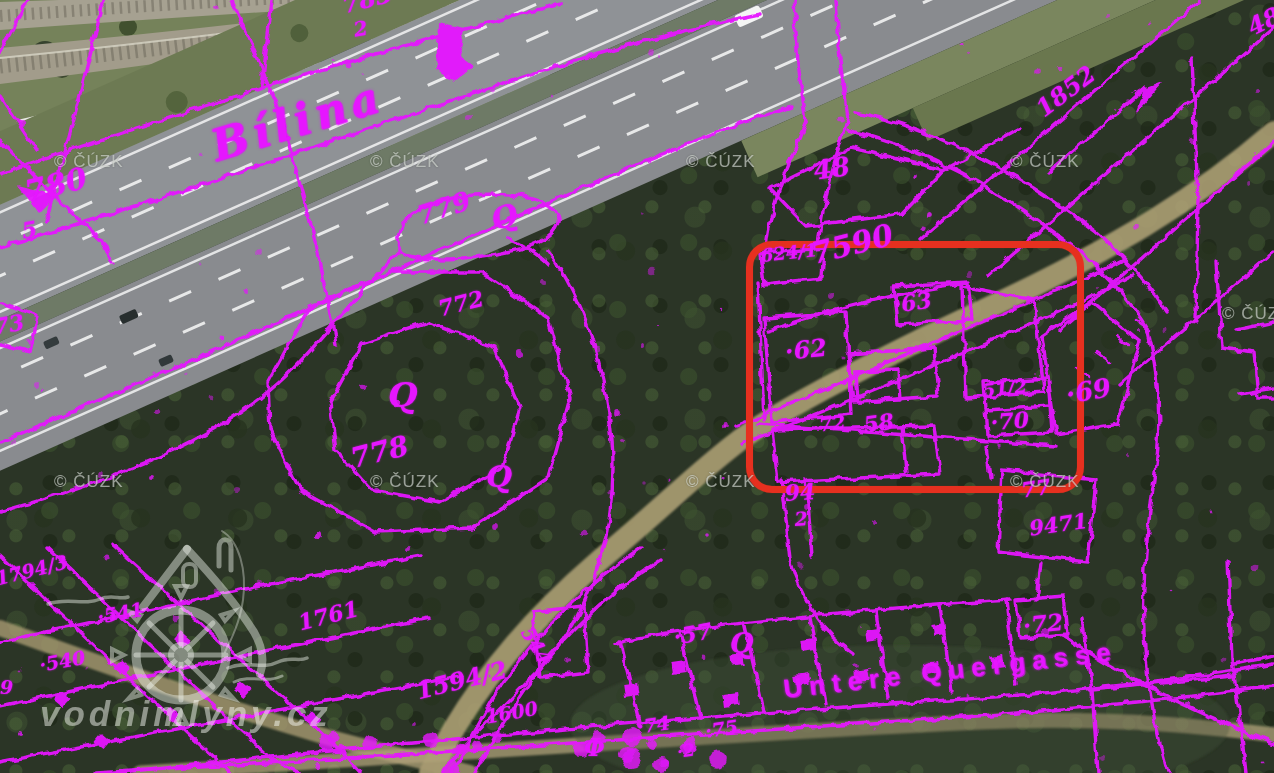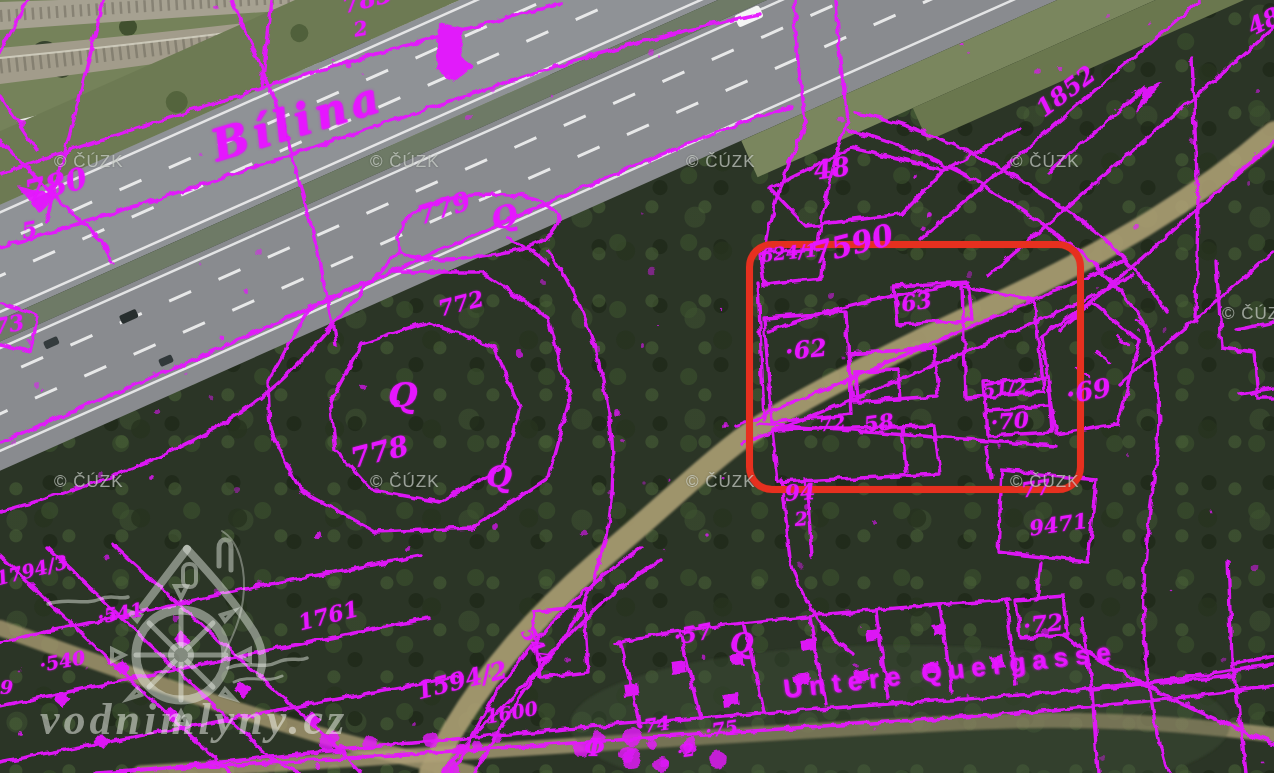--- a/index.html
+++ b/index.html
@@ -31,22 +31,22 @@
     position:absolute;color:rgba(226,230,225,.62);
     font:17px "Liberation Sans",sans-serif;letter-spacing:1px;white-space:nowrap;
     text-shadow:0 0 2px rgba(40,45,40,.4);
   }
   #highlight-box{
     position:absolute;border:7px solid #e6301f;border-radius:26px;
     box-shadow:0 0 1px rgba(230,48,31,.6), inset 0 0 1px rgba(230,48,31,.6);
   }
   #site-watermark-text{
     position:absolute;left:40px;top:694px;
-    font-family:Liberation Serif, serif;font-style:italic;font-weight:bold;
-    font-size:44px;letter-spacing:4px;color:rgba(245,248,242,.5);white-space:nowrap;
+    font-family:Liberation Sans, sans-serif;font-style:italic;font-weight:bold;
+    font-size:35px;letter-spacing:4px;color:rgba(245,248,242,.5);white-space:nowrap;
   }
 </style>
 </head>
 <body>
 
 <div id="scene">
 
   <svg width="1274" height="773" viewBox="0 0 1274 773">
     <defs>
       <filter id="rg" x="-3%" y="-3%" width="106%" height="106%">

